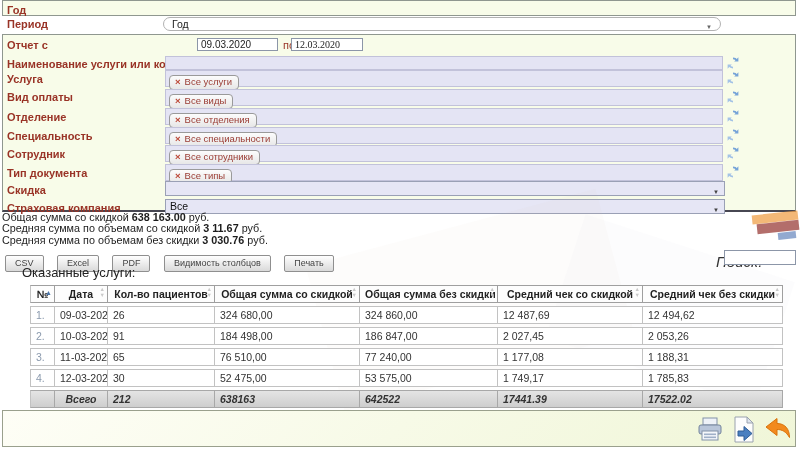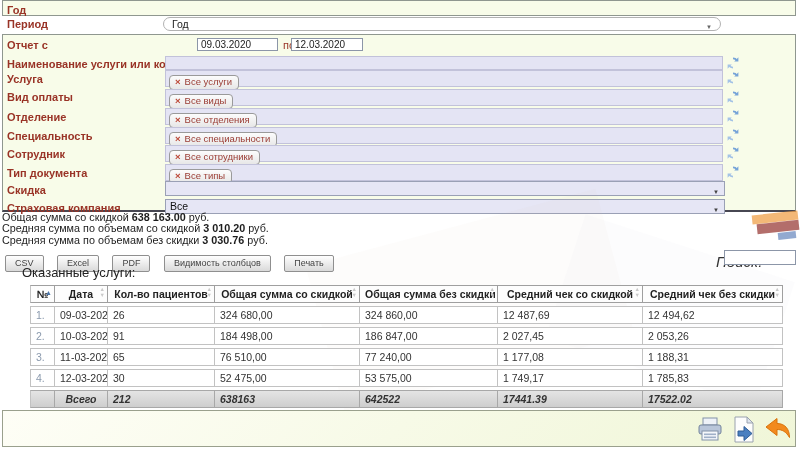--- a/index.html
+++ b/index.html
@@ -87,21 +87,21 @@
     <div class="roundsel" style="left:160px; top:16px; width:558px; height:14px; line-height:13px;">
       <span>Год</span>
     </div>
   </div>
 
   <div class="panel" id="panel-filters">
 
     <span class="flabel" style="top:4px;">Отчет с</span>
     <input class="txt" style="left: 194px; top: 3px; width: 81px; height: 13px;" value="09.03.2020">
     <span class="flabel" style="left:280px; top:4px; font-weight:normal;">по</span>
-    <input class="txt" style="left: 288px; top: 3px; width: 72px; height: 13px;" value="12.03.2020">
+    <input class="txt" style="left: 288px; top: 3px; width: 72px; height: 13px; font-family: Liberation Serif, serif;" value="12.03.2020">
 
     <span class="flabel" style="top:23px;">Наименование услуги или код</span>
     <input class="ffield" style="top: 21px; height: 14px;" value="">
     <span class="refresh" style="top:21px;">
       <svg viewBox="0 0 14 14" width="14" height="14">
           <path d="M7 2.4a4.6 4.6 0 0 1 3.9 2.1" fill="none" stroke="#76a3d8" stroke-width="1.7"></path>
           <path d="M12.4 1.2v4.2H8.2z" fill="#76a3d8"></path>
           <path d="M7 11.6a4.6 4.6 0 0 1-3.9-2.1" fill="none" stroke="#a3c2e6" stroke-width="1.7"></path>
           <path d="M1.6 12.8V8.6h4.2z" fill="#a3c2e6"></path>
         </svg>
@@ -215,21 +215,21 @@
   </div>
 
   <div class="wm" style="left:752px; top:213px; width:46px; height:9px; background:#efa04a; opacity:.75; transform:rotate(-6deg);"></div>
   <div class="wm" style="left:757px; top:222px; width:42px; height:10px; background:#93312c; opacity:.7; transform:rotate(-6deg);"></div>
   <div class="wm" style="left:778px; top:232px; width:18px; height:7px; background:#4a6fb0; opacity:.6; transform:rotate(-6deg);"></div>
   <div class="wm" style="left:320px; top:225px; width:300px; height:150px; background:#d8c4b0; opacity:.05; transform:rotate(-15deg);"></div>
   <div class="wm" style="left:560px; top:245px; width:220px; height:130px; background:#c0c8d8; opacity:.05; transform:rotate(18deg);"></div>
 
   <div id="summary">
     <div><span>Общая сумма со скидкой</span> <b>638 163.00</b> <span>руб.</span></div>
-    <div><span>Средняя сумма по объемам со скидкой</span> <b>3 010.20</b> <span>руб.</span></div>
+    <div><span>Средняя сумма по объемам со скидкой</span> <b>3 11.67</b> <span>руб.</span></div>
     <div><span>Средняя сумма по объемам без скидки</span> <b>3 030.76</b> <span>руб.</span></div>
   </div>
 
   <div id="btnrow">
     <span class="btn">CSV</span>
     <span class="btn">Excel</span>
     <span class="btn">PDF</span>
     <span class="btn">Видимость столбцов</span>
     <span class="btn">Печать</span>
   </div>

